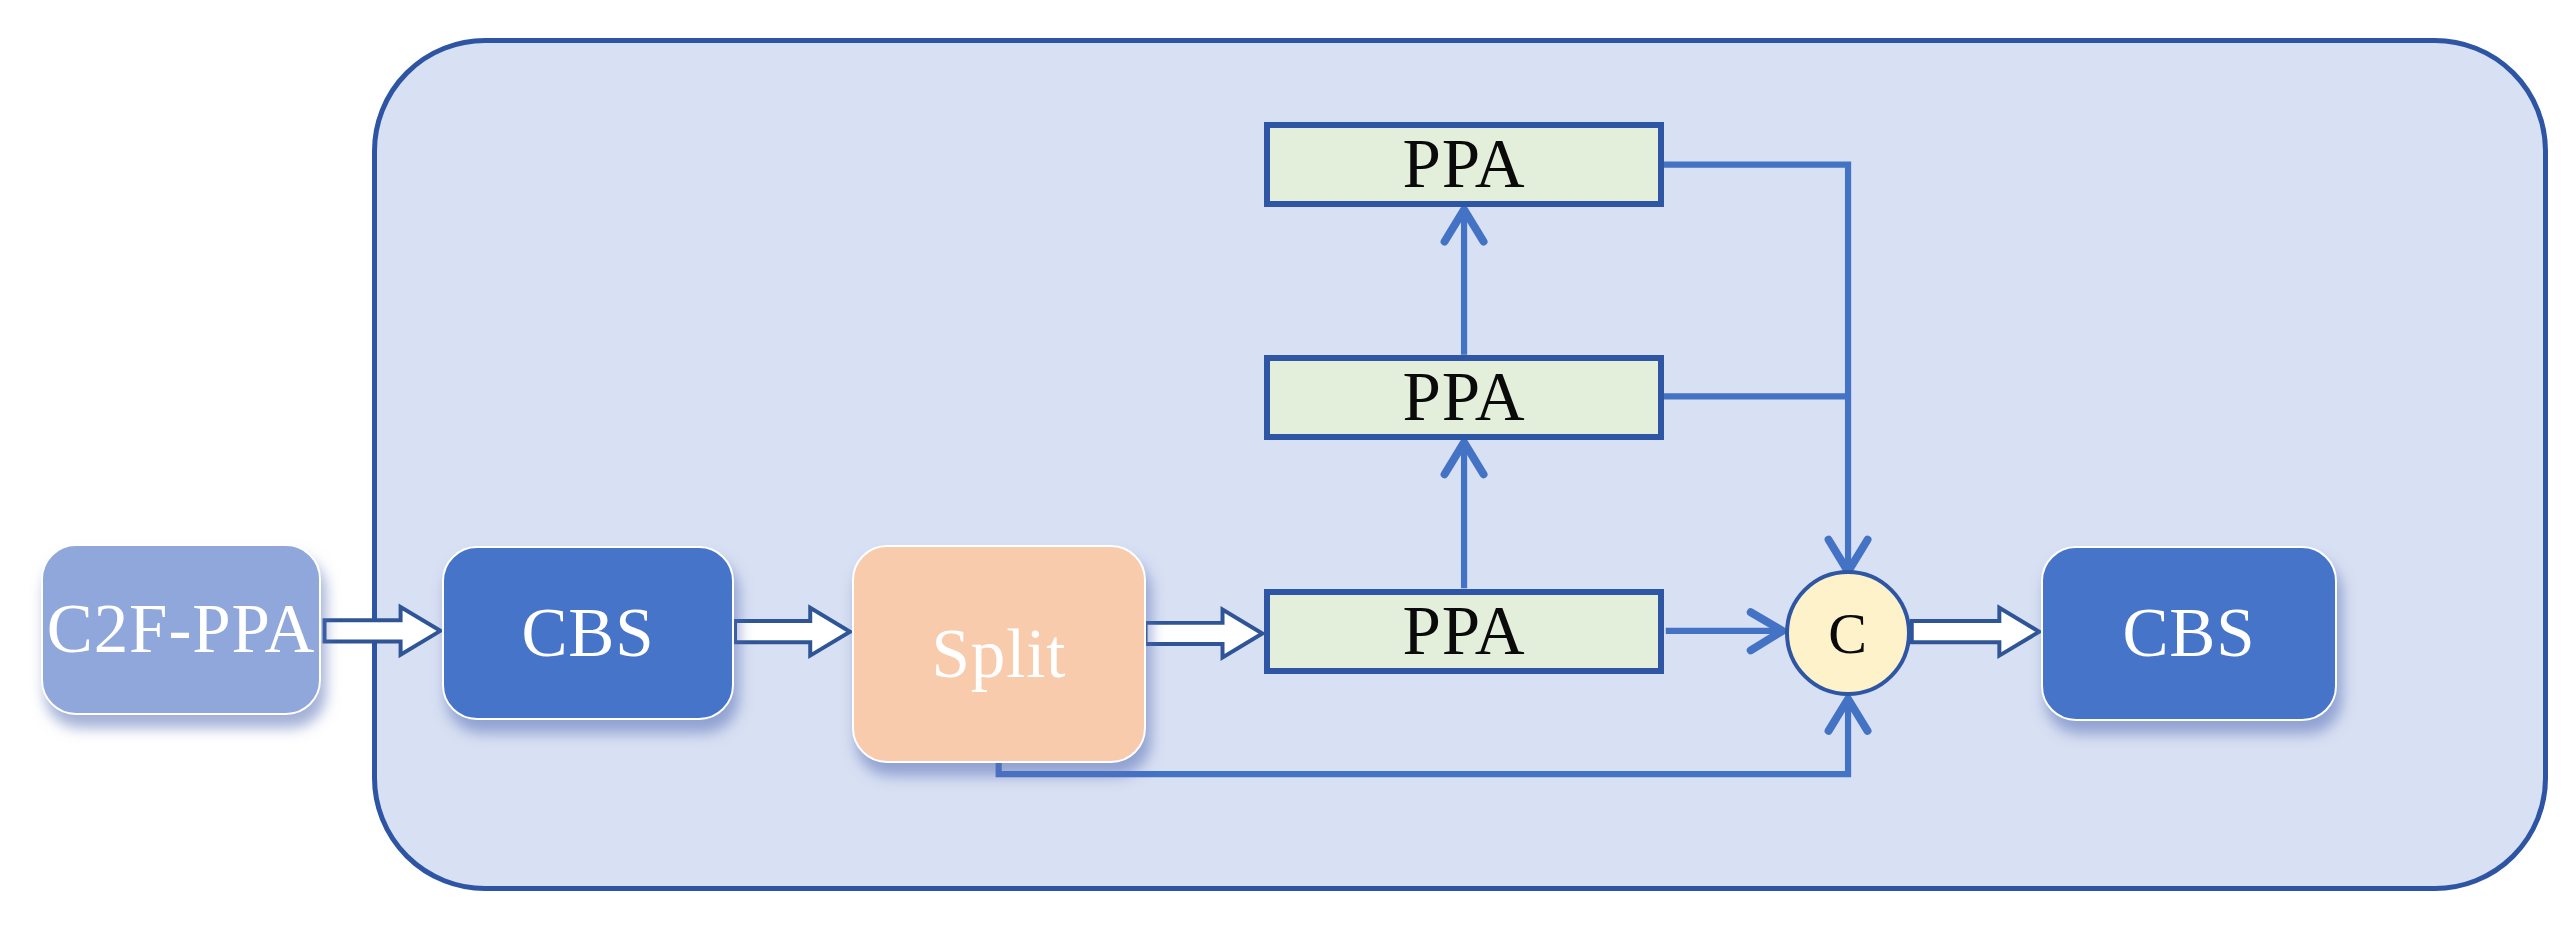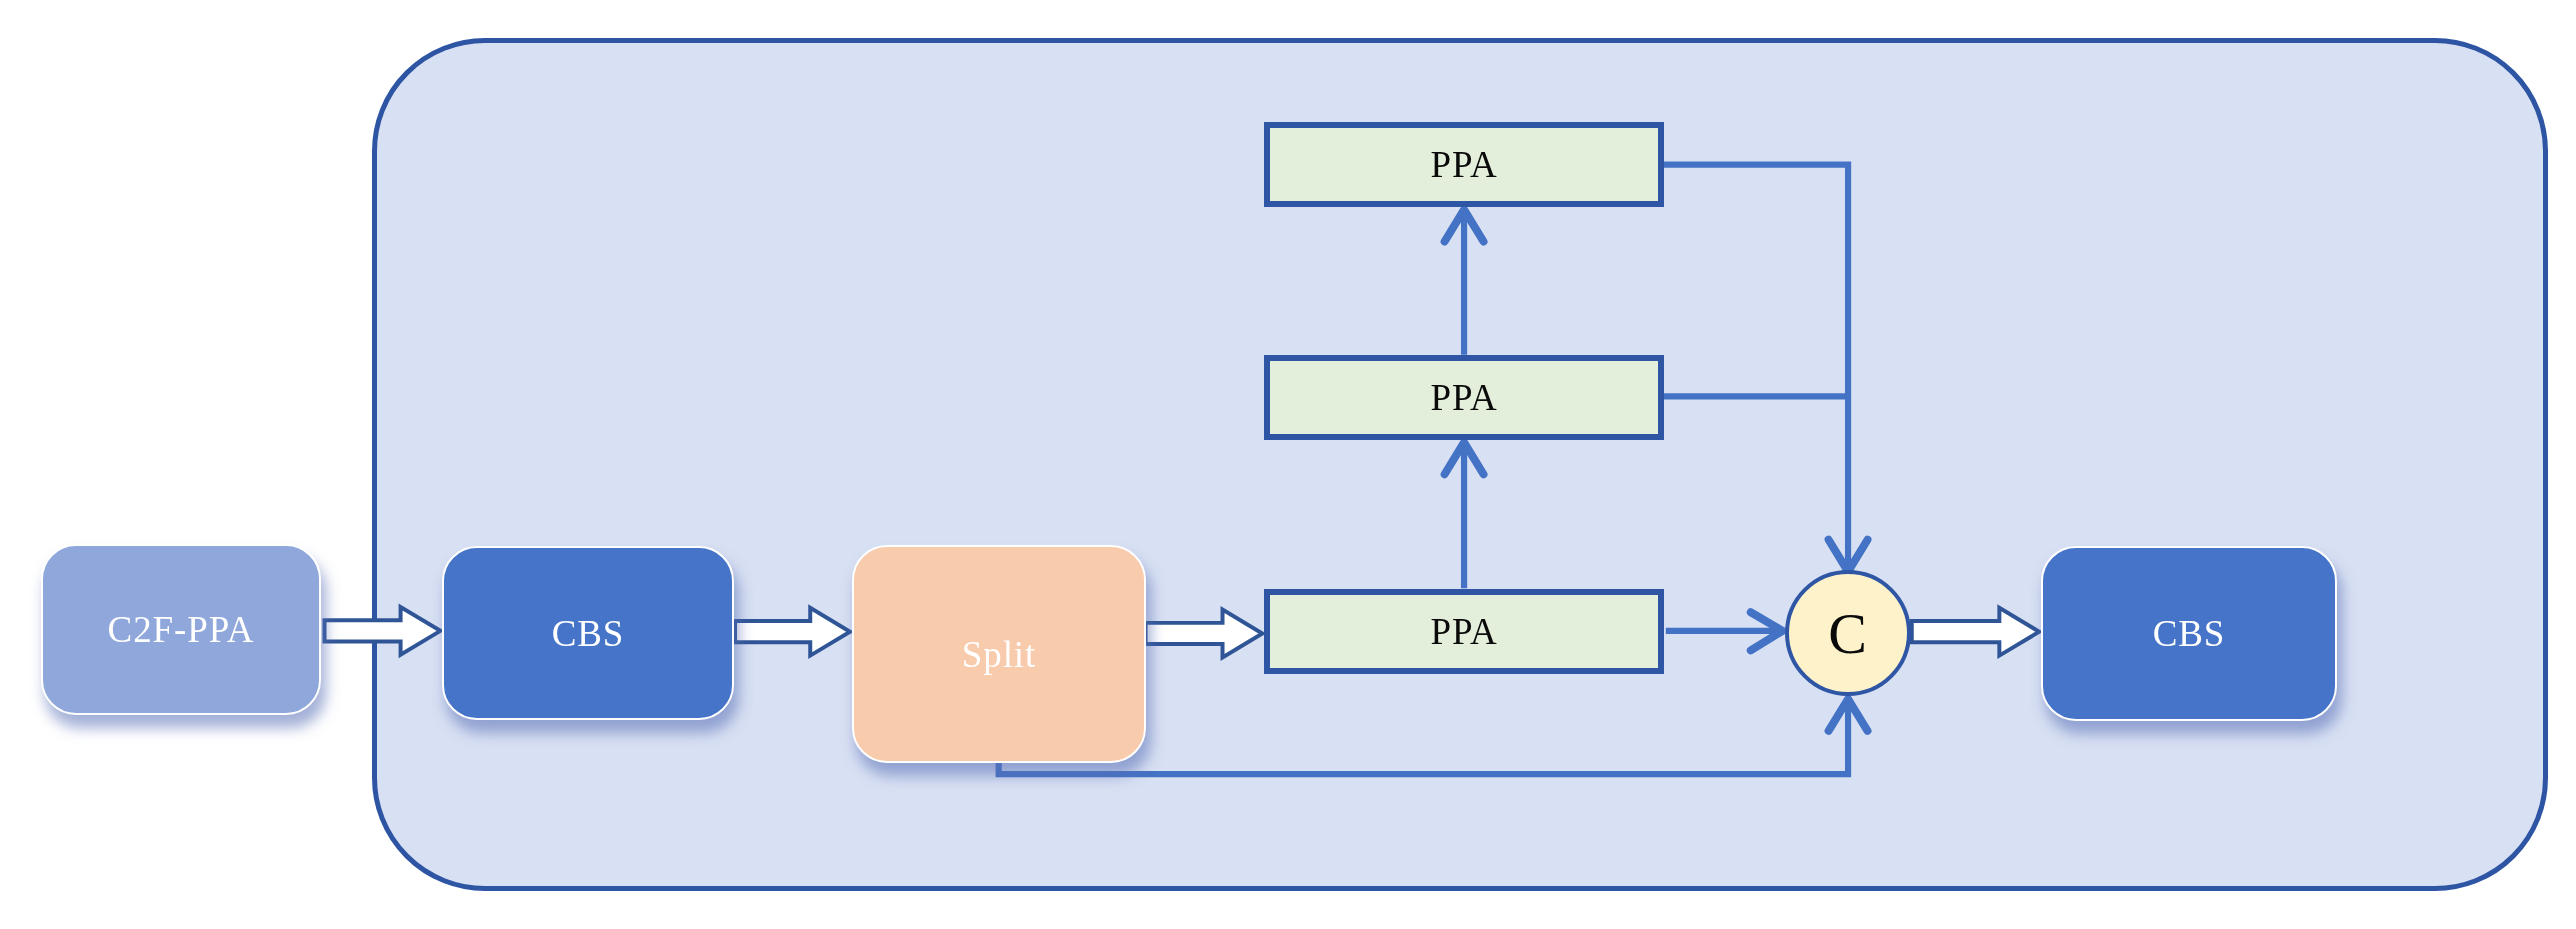--- a/index.html
+++ b/index.html
@@ -22,21 +22,21 @@
     box-sizing:border-box; background:var(--container-fill);
     border:5.3px solid var(--container-border); border-radius:113px;
   }
   .wires{position:absolute; left:0; top:0; width:2576px; height:929px;}
   .wire{stroke:var(--connector); stroke-width:7; fill:none;}
   .head{stroke:var(--connector); stroke-width:9; fill:none; stroke-linecap:round; stroke-linejoin:round;}
   .blockarrow{fill:var(--blockarrow-fill); stroke:var(--blockarrow-border); stroke-width:4.5; stroke-linejoin:miter;}
   .node{
     position:absolute; box-sizing:border-box;
     display:flex; align-items:center; justify-content:center;
-    font-size:37px; letter-spacing:0.9px;
+    font-size:69px; letter-spacing:0.9px;
   }
   .node.rounded{
     border:2.7px solid #ffffff; border-radius:35px; color:var(--label-light);
     box-shadow:4.4px 12.4px 14px rgba(88,112,182,0.55);
   }
   .node-input{left:41px; top:544px; width:280px; height:171px; background:var(--input-fill);}
   .node-cbs-in{left:442px; top:546px; width:292px; height:174px; background:var(--cbs-fill);}
   .node-split{left:852px; top:545px; width:294px; height:218px; background:var(--split-fill);}
   .node-cbs-out{left:2041px; top:546px; width:296px; height:175px; background:var(--cbs-fill);}
   .node.ppa{

